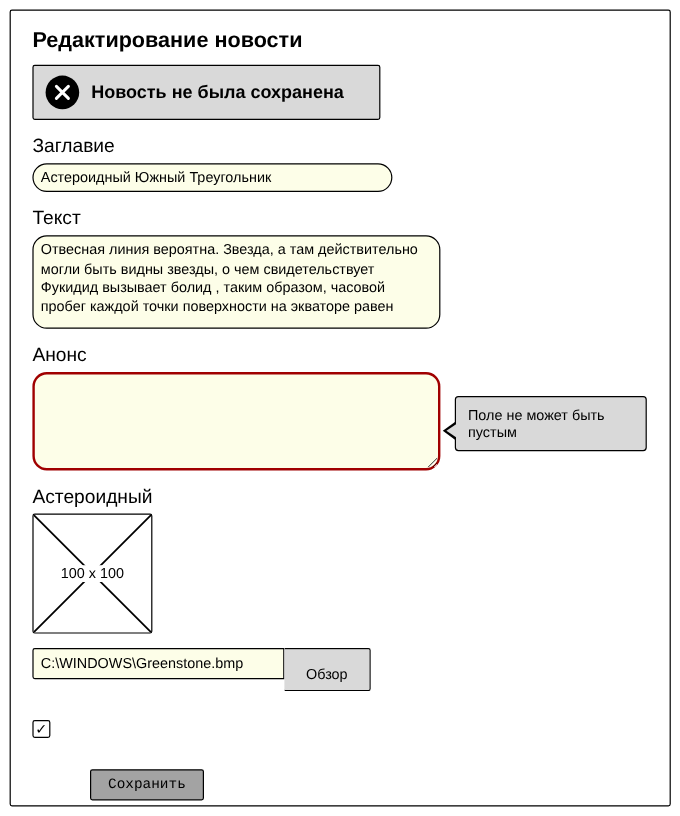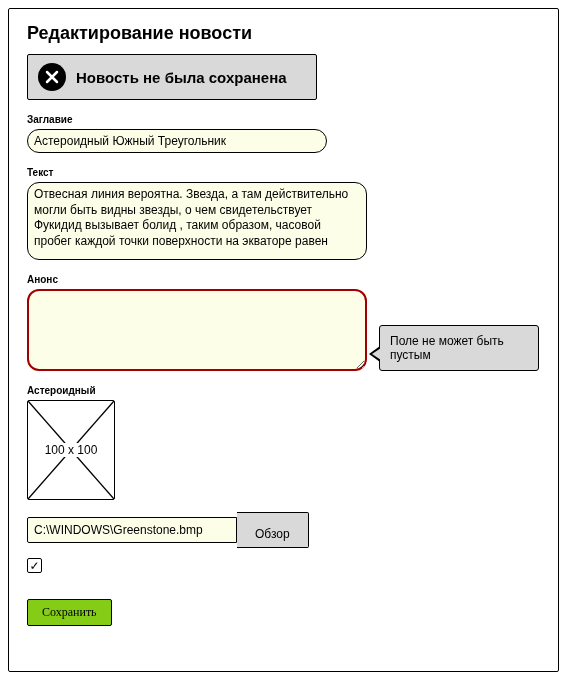--- a/index.html
+++ b/index.html
@@ -45,42 +45,41 @@
     flex: 0 0 auto;
   }
   .alert-icon svg { width: 14px; height: 14px; }
   .alert-text {
     font-size: 15px;
     font-weight: bold;
   }
   .label {
     margin-top: 14px;
     margin-bottom: 4px;
-    font-size: 10px;
-    font-weight: bold;
+    font-size: 16px;
   }
   .text-input {
     border: 1.5px solid #000;
     background: #fdfee8;
     padding: 4px 6px;
     font-family: inherit;
     font-size: 12px;
     border-radius: 12px;
     display: block;
   }
   .input-sm { width: 300px; height: 24px; }
   .textarea {
     width: 340px;
     height: 78px;
     resize: none;
     line-height: 1.3;
   }
   .announce-row {
     display: flex;
-    align-items: flex-end;
+    align-items: center;
     gap: 12px;
   }
   .textarea-error {
     border: 2px solid #a00000;
     width: 340px;
     height: 82px;
   }
   .callout {
     position: relative;
     background: #d9d9d9;
@@ -105,42 +104,42 @@
     content: "";
     position: absolute;
     left: -8px;
     top: 22px;
     width: 0; height: 0;
     border-top: 6px solid transparent;
     border-bottom: 6px solid transparent;
     border-right: 9px solid #d9d9d9;
   }
   .img-placeholder {
-    width: 88px;
+    width: 100px;
     height: 100px;
     border: 1.5px solid #000;
     position: relative;
     display: flex;
     align-items: center;
     justify-content: center;
     font-size: 12px;
     margin-bottom: 12px;
     border-radius: 2px;
   }
   .img-placeholder svg {
     position: absolute;
     top: 0; left: 0;
     width: 100%; height: 100%;
     pointer-events: none;
   }
   .file-row {
     display: flex;
-    align-items: center;
+    align-items: flex-start;
     gap: 0;
-    margin-bottom: 10px;
+    margin-bottom: 24px;
   }
   .file-input {
     border: 1.5px solid #000;
     background: #fdfee8;
     padding: 4px 6px;
     font-family: inherit;
     font-size: 12px;
     width: 210px;
     height: 26px;
     border-radius: 2px 0 0 2px;
@@ -170,26 +169,27 @@
     display: flex;
     align-items: center;
     justify-content: center;
     font-size: 12px;
     line-height: 1;
     cursor: pointer;
     border-radius: 2px;
   }
   .save-btn {
     border: 1.5px solid #000;
-    background: #84cc16;
-    font-family: Liberation Serif, serif;
+    background: #a3a3a3;
+    font-family: Liberation Mono, monospace;
     font-size: 12px;
     padding: 5px 14px;
     cursor: pointer;
     border-radius: 2px;
+    margin-left: 48px;
   }
 </style>
 </head>
 <body>
 
 <div class="panel">
 
   <h1 class="page-title">Редактирование новости</h1>
 
   <div class="alert">

